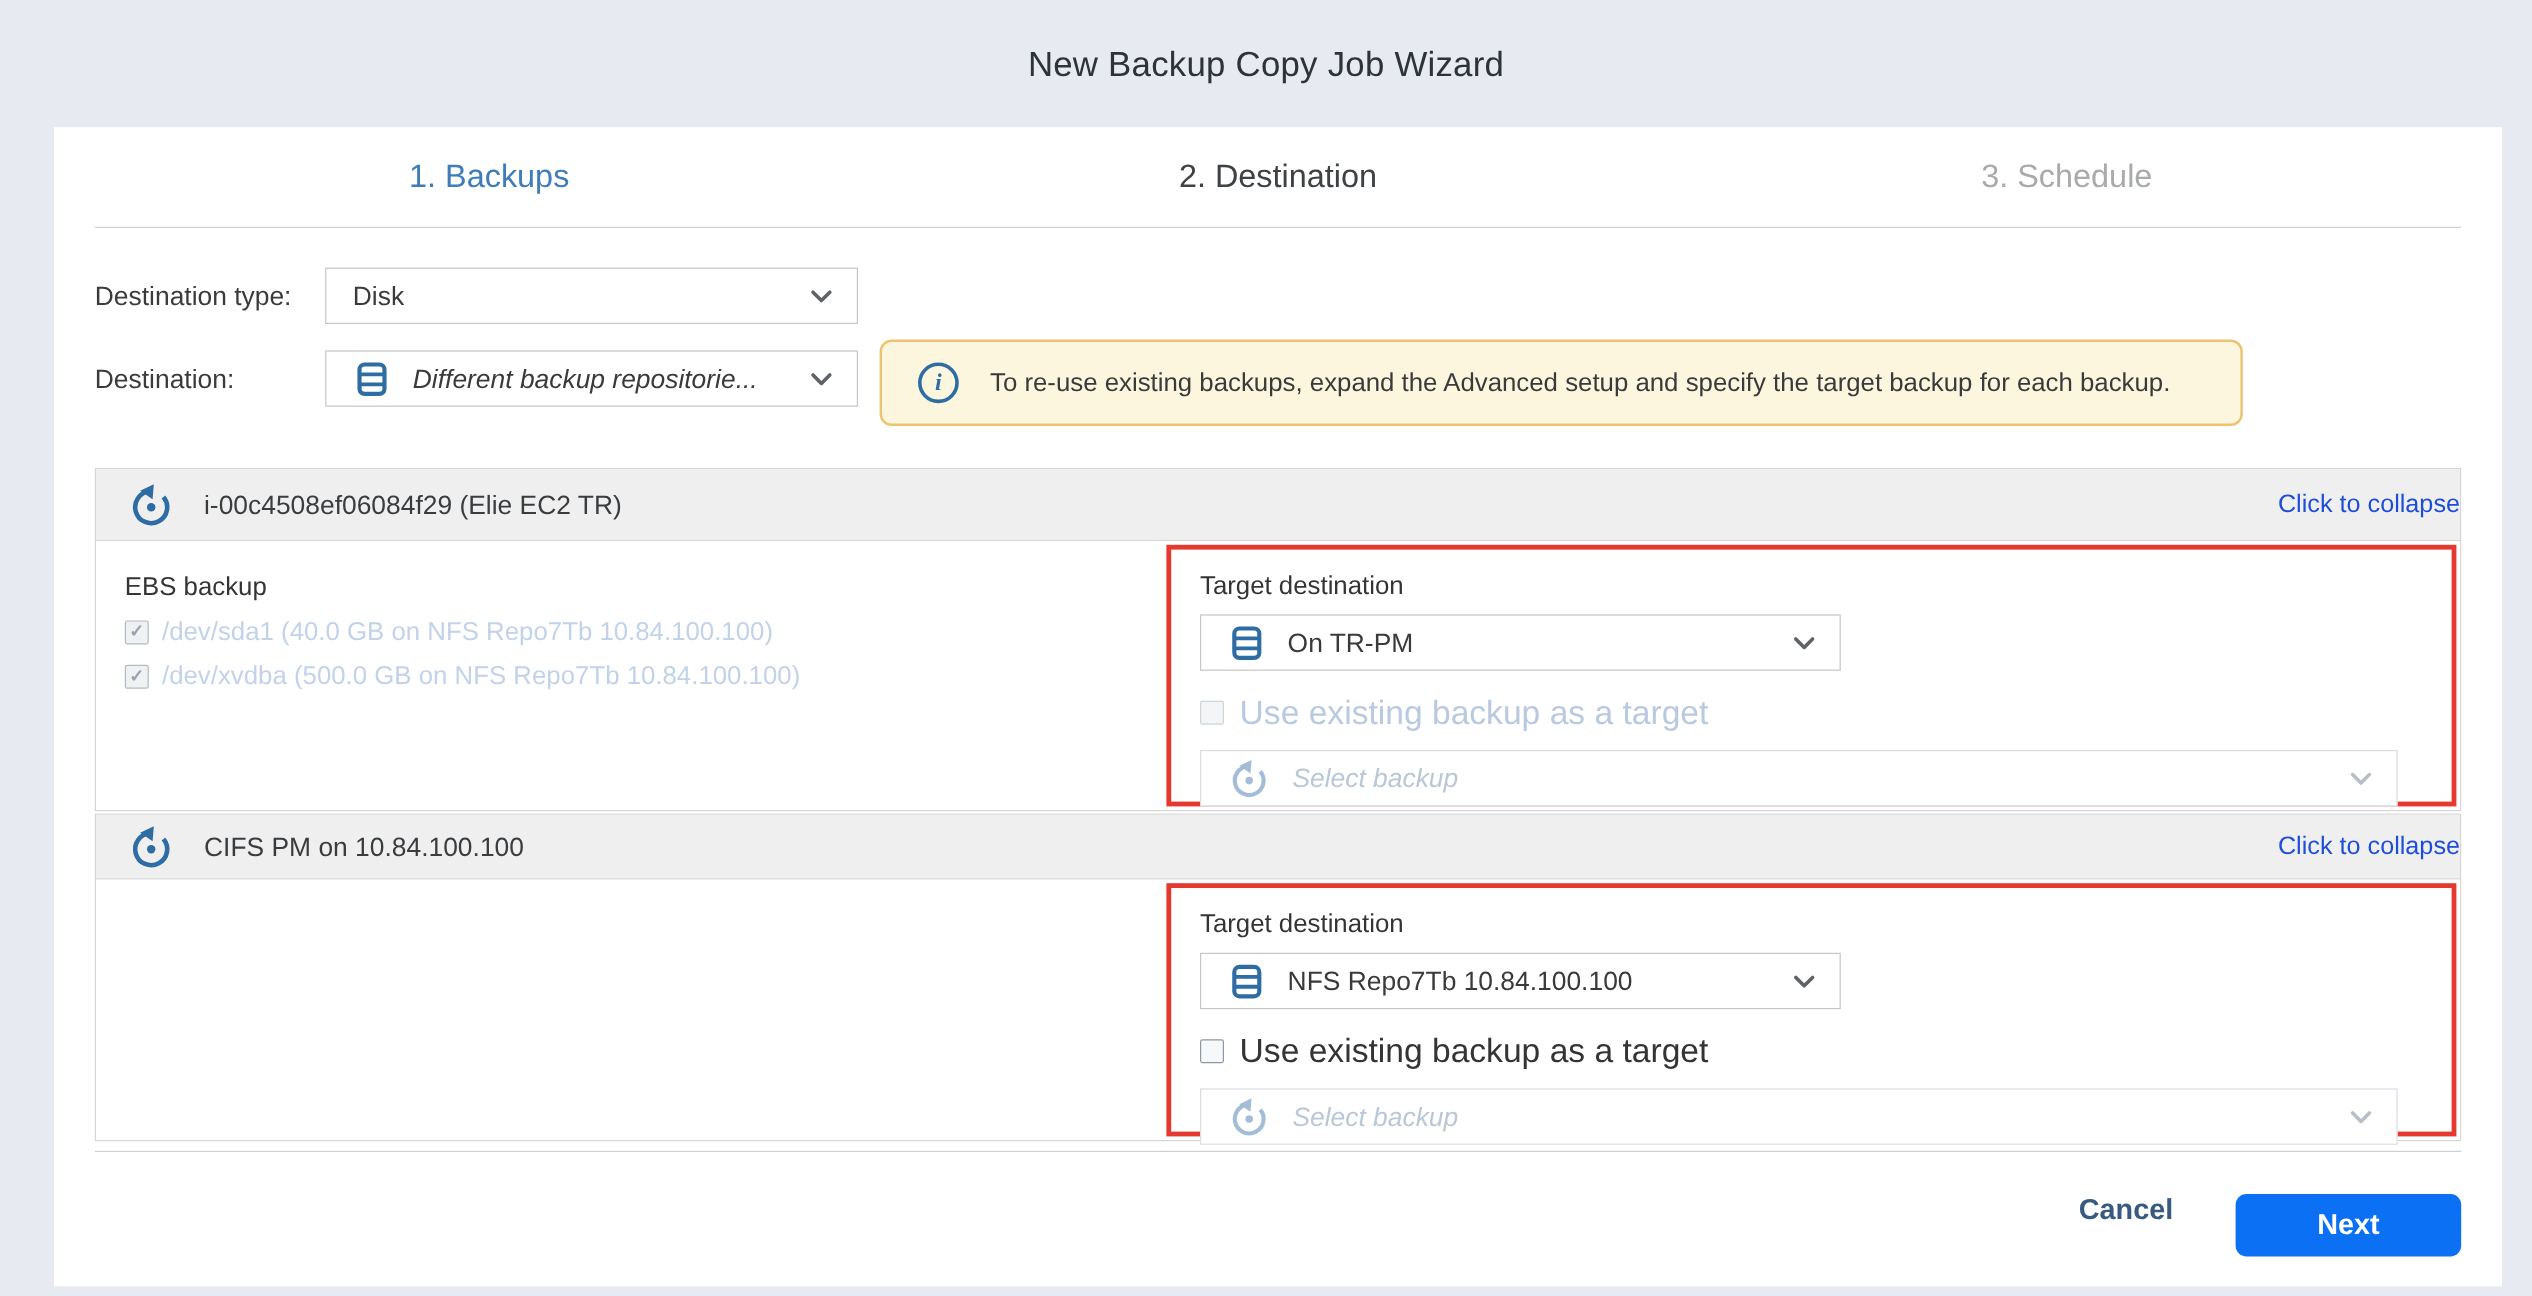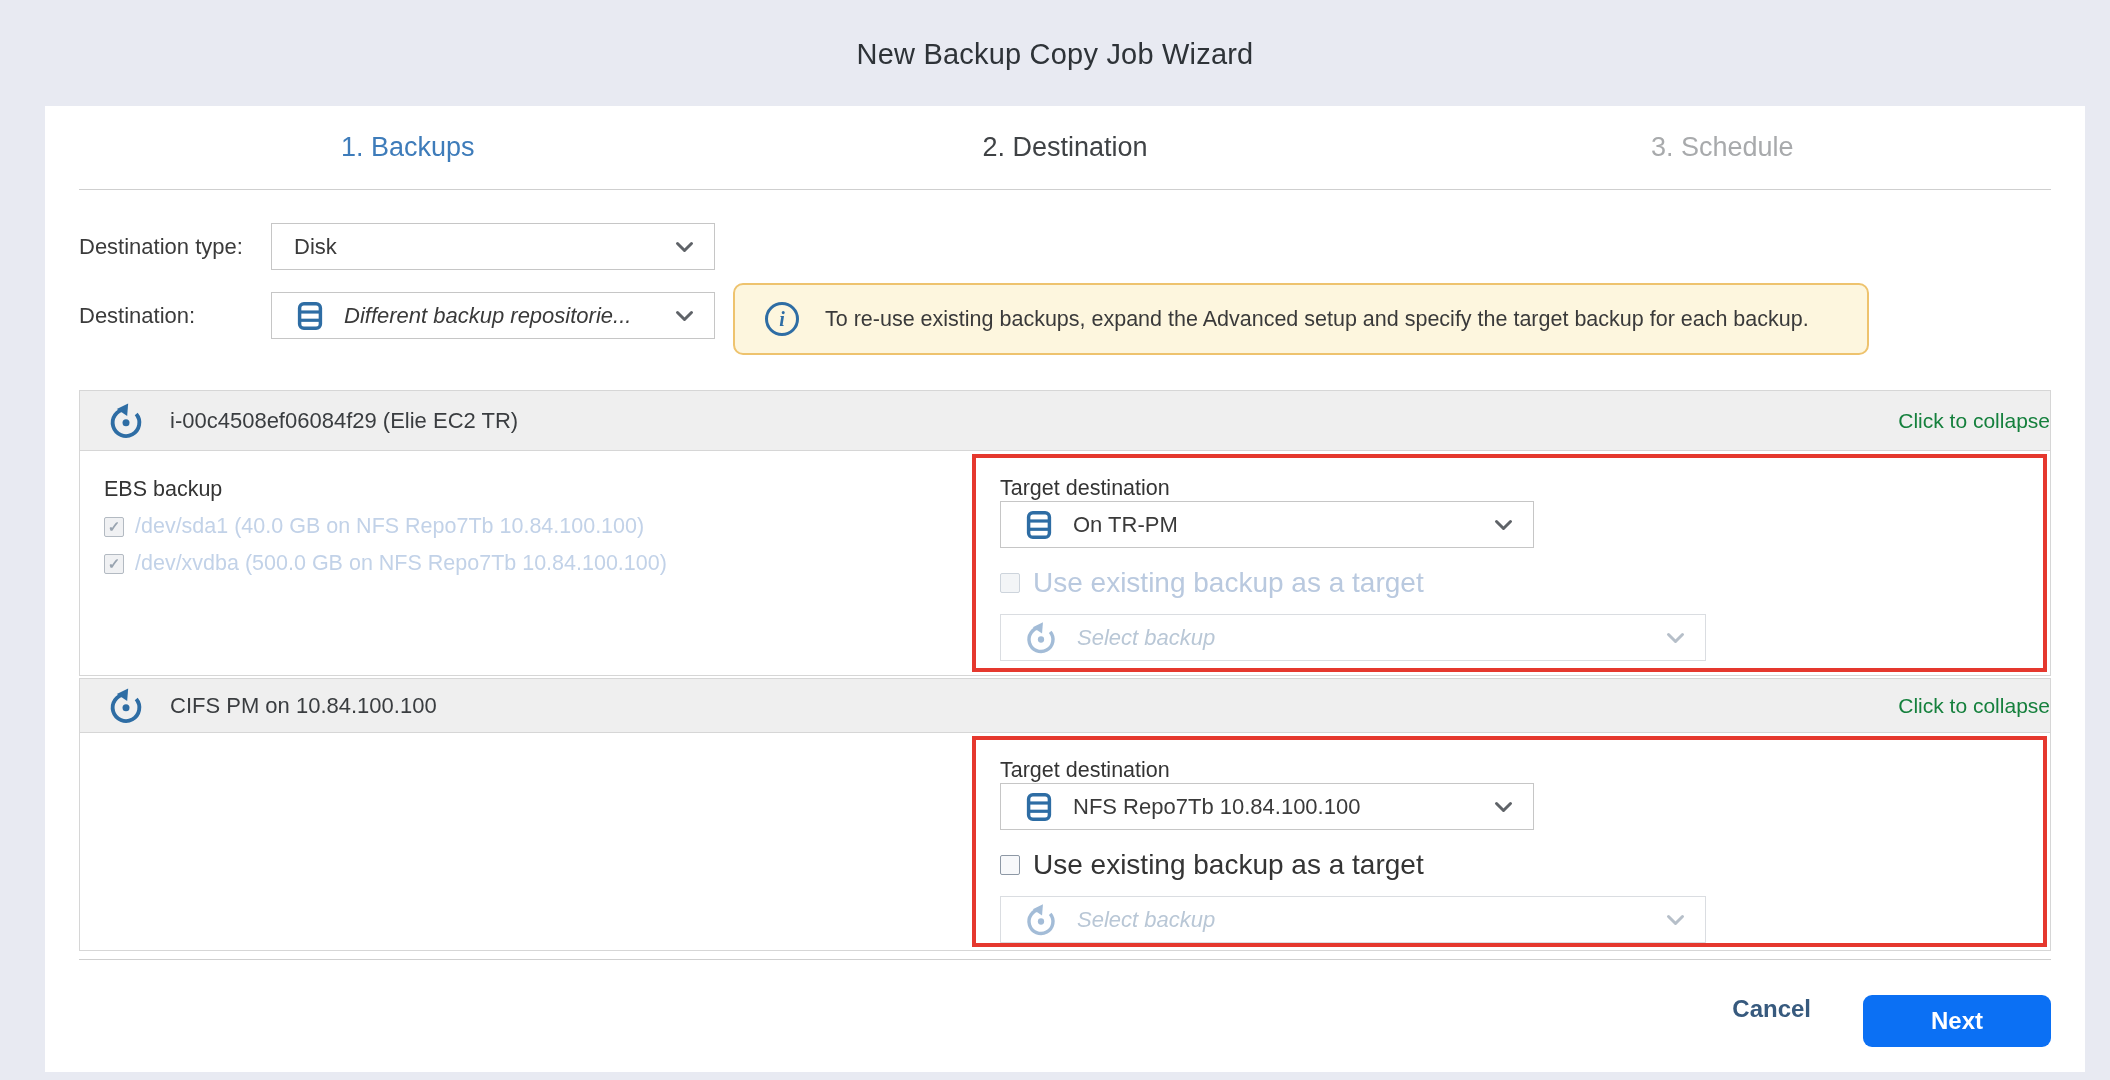--- a/index.html
+++ b/index.html
@@ -31,21 +31,21 @@
   
   .form{position:relative;padding-top:33px;height:149px;}
   .frow{display:flex;align-items:center;height:47px;margin-bottom:22px;}
   .flabel{width:192px;font-size:22px;color:#3b3b3b;}
   .select{
     display:flex;align-items:center;height:47px;border:1px solid #c6c6c6;background:#fff;
     padding:0 20px 0 22px;font-size:22px;color:#3a3a3a;cursor:pointer;gap:18px;
   }
   .w444{width:444px;}
   .w534{width:534px;}
-  .w862{width:706px;gap:18px;}
+  .w862{width:998px;gap:18px;}
   .sel-text{white-space:nowrap;overflow:hidden;}
   .italic{font-style:italic;}
   .caret{margin-left:auto;display:flex;align-items:center;color:#5f6368;}
   .select.disabled{border-color:#dadde1;cursor:default;}
   .select.disabled .sel-text{color:#b9c7d6;font-style:italic;}
   .select.disabled .caret{color:#b6bfc9;}
   .icon-repo{display:flex;align-items:center;color:var(--accent-blue);}
   .icon-hist{display:flex;align-items:center;color:var(--accent-blue);}
   .icon-hist.faded{color:#a3bcd7;}
   
@@ -61,38 +61,38 @@
   }
   
   .section{border:1px solid #d6d6d6;margin-top:51px;}
   .section.second{margin-top:2px;}
   .sec-head{
     height:60px;background:#efefef;border-bottom:1px solid #d6d6d6;
     display:flex;align-items:center;gap:24px;padding:0 0 0 26px;cursor:pointer;
   }
   .section.second .sec-head{height:54px;}
   .sec-title{flex:1;font-size:22px;color:#3a3d40;}
-  .collapse{font-size:21px;color:#15803d;cursor:pointer;}
+  .collapse{font-size:21px;color:#1d4ed8;cursor:pointer;}
   .sec-body{position:relative;background:#fff;height:224px;}
   .section.second .sec-body{height:217px;}
   .vol-col{padding:26px 0 0 24px;}
   .vol-head{font-size:21.5px;color:#343434;margin-bottom:6px;}
   .vol-item{display:flex;align-items:center;gap:11px;margin-top:12px;font-size:21.5px;color:var(--disabled-text);}
   .cb{
     width:20px;height:20px;border:1px solid #b3bac2;background:#f0f1f3;border-radius:2px;
     display:grid;place-items:center;flex:0 0 auto;font-size:15px;line-height:1;color:#99a4b0;
   }
   .cb.checked::after{content:"\2713";font-weight:bold;}
   .cb.enabled{background:#f7f8fa;border-color:#8d98a5;cursor:pointer;}
   .redbox{
     position:absolute;left:892px;top:3px;right:3px;bottom:3px;
     border:4px solid var(--highlight-red);padding:18px 0 0 24px;
   }
   .tgt-label{font-size:21.5px;color:#343434;}
-  .redbox .select{}
+  .redbox .select{margin-top:11px;}
   .cb-row{display:flex;align-items:center;gap:13px;margin-top:19px;font-size:28px;color:#343434;}
   .cb-row.disabled{color:#b9c9df;}
   .cb-row.disabled .cb{background:#f3f5f7;border-color:#cdd4dc;}
   .redbox .select.backup{margin-top:15px;}
   
   .footer{margin-top:8px;border-top:1px solid #cfcfcf;}
   .btns{display:flex;justify-content:flex-end;align-items:flex-start;gap:52px;margin-top:35px;height:52px;}
   .cancel{font-size:24px;font-weight:bold;color:#375a7e;cursor:pointer;}
   .next{
     width:188px;height:52px;border:none;border-radius:9px;background:var(--primary-button);

